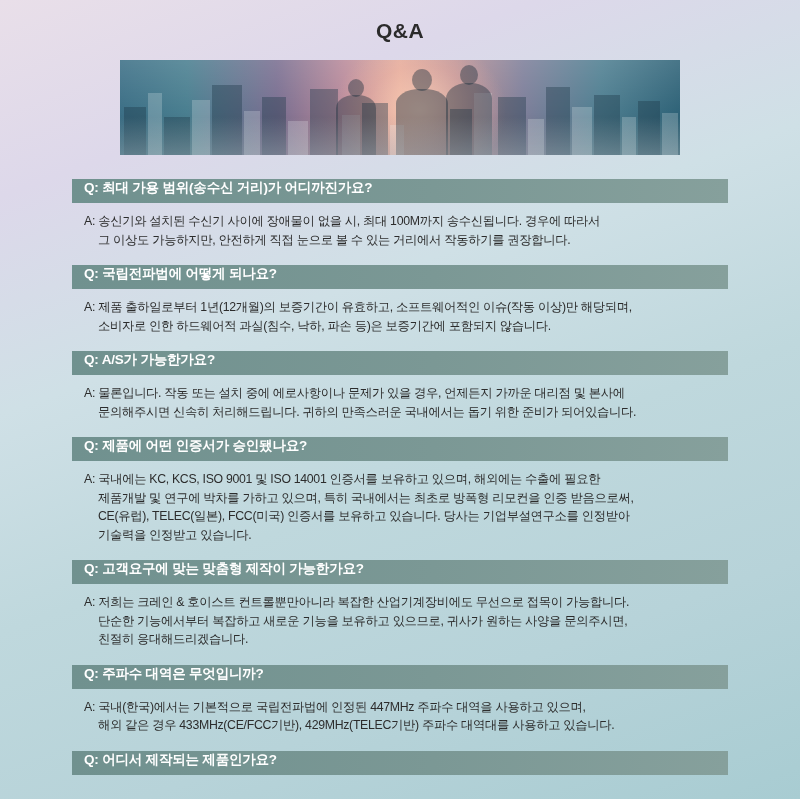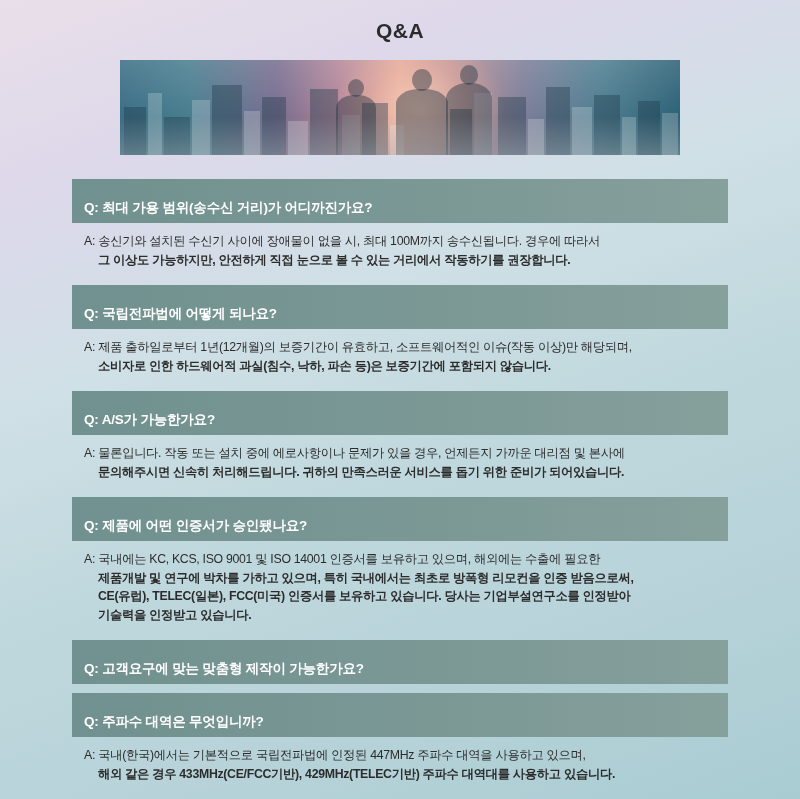--- a/index.html
+++ b/index.html
@@ -80,34 +80,34 @@
     padding: 0 72px;
     box-sizing: border-box;
   }
   .qa-item { margin-bottom: 9px; }
   .q-bar {
     background: #6f8f8f;
     background: linear-gradient(90deg,#70918f 0%, #7b9895 55%, #86a09c 100%);
     color: #ffffff;
     font-size: 13.5px;
     font-weight: bold;
-    padding: 20px 12px 7px 12px;
+    padding: 0 12px 7px 12px;
     line-height: 17px;
     letter-spacing: -0.2px;
     box-sizing: border-box;
   }
   .a-block {
     padding: 9px 12px 7px 12px;
     font-size: 12.3px;
     line-height: 18.5px;
     color: #2c2c2c;
     letter-spacing: -0.3px;
   }
   .a-line { white-space: pre; }
-  .a-line.indent { padding-left: 14px; font-weight: bold; }
+  .a-line.indent { padding-left: 14px; }
 </style>
 </head>
 <body>
 
 <div class="page">
 
   <div class="title">Q&amp;A</div>
 
   <div class="hero">
     <div class="sky"></div>
@@ -161,34 +161,39 @@
         <div class="q-bar">Q: 국립전파법에 어떻게 되나요?</div>
         <div class="a-block">
           <div class="a-line">A: 제품 출하일로부터 1년(12개월)의 보증기간이 유효하고, 소프트웨어적인 이슈(작동 이상)만 해당되며,</div>
           <div class="a-line indent">소비자로 인한 하드웨어적 과실(침수, 낙하, 파손 등)은 보증기간에 포함되지 않습니다.</div>
         </div>
       </div>
       <div class="qa-item">
         <div class="q-bar">Q: A/S가 가능한가요?</div>
         <div class="a-block">
           <div class="a-line">A: 물론입니다. 작동 또는 설치 중에 에로사항이나 문제가 있을 경우, 언제든지 가까운 대리점 및 본사에</div>
-          <div class="a-line indent">문의해주시면 신속히 처리해드립니다. 귀하의 만족스러운 서비스를 돕기 위한 준비가 되어있습니다.</div>
+          <div class="a-line indent">문의해주시면 신속히 처리해드립니다. 귀하의 만족스러운 국내에서는 돕기 위한 준비가 되어있습니다.</div>
         </div>
       </div>
       <div class="qa-item">
         <div class="q-bar">Q: 제품에 어떤 인증서가 승인됐나요?</div>
         <div class="a-block">
           <div class="a-line">A: 국내에는 KC, KCS, ISO 9001 및 ISO 14001 인증서를 보유하고 있으며, 해외에는 수출에 필요한</div>
           <div class="a-line indent">제품개발 및 연구에 박차를 가하고 있으며, 특히 국내에서는 최초로 방폭형 리모컨을 인증 받음으로써,</div>
           <div class="a-line indent">CE(유럽), TELEC(일본), FCC(미국) 인증서를 보유하고 있습니다. 당사는 기업부설연구소를 인정받아</div>
           <div class="a-line indent">기술력을 인정받고 있습니다.</div>
         </div>
       </div>
       <div class="qa-item">
         <div class="q-bar">Q: 고객요구에 맞는 맞춤형 제작이 가능한가요?</div>
+        <div class="a-block">
+          <div class="a-line">A: 저희는 크레인 &amp; 호이스트 컨트롤뿐만아니라 복잡한 산업기계장비에도 무선으로 접목이 가능합니다.</div>
+          <div class="a-line indent">단순한 기능에서부터 복잡하고 새로운 기능을 보유하고 있으므로, 귀사가 원하는 사양을 문의주시면,</div>
+          <div class="a-line indent">친절히 응대해드리겠습니다.</div>
+        </div>
       </div>
       <div class="qa-item">
         <div class="q-bar">Q: 주파수 대역은 무엇입니까?</div>
         <div class="a-block">
           <div class="a-line">A: 국내(한국)에서는 기본적으로 국립전파법에 인정된 447MHz 주파수 대역을 사용하고 있으며,</div>
           <div class="a-line indent">해외 같은 경우 433MHz(CE/FCC기반), 429MHz(TELEC기반) 주파수 대역대를 사용하고 있습니다.</div>
         </div>
       </div>
       <div class="qa-item">
         <div class="q-bar">Q: 어디서 제작되는 제품인가요?</div>

